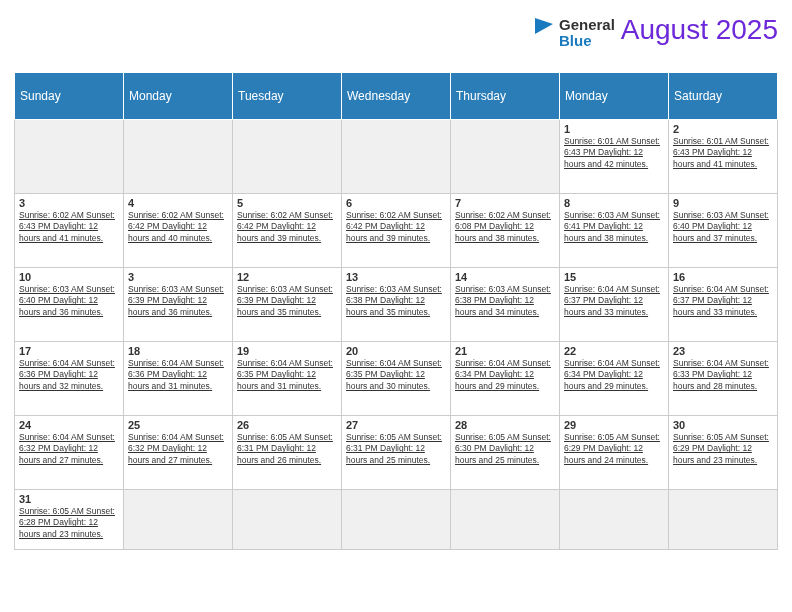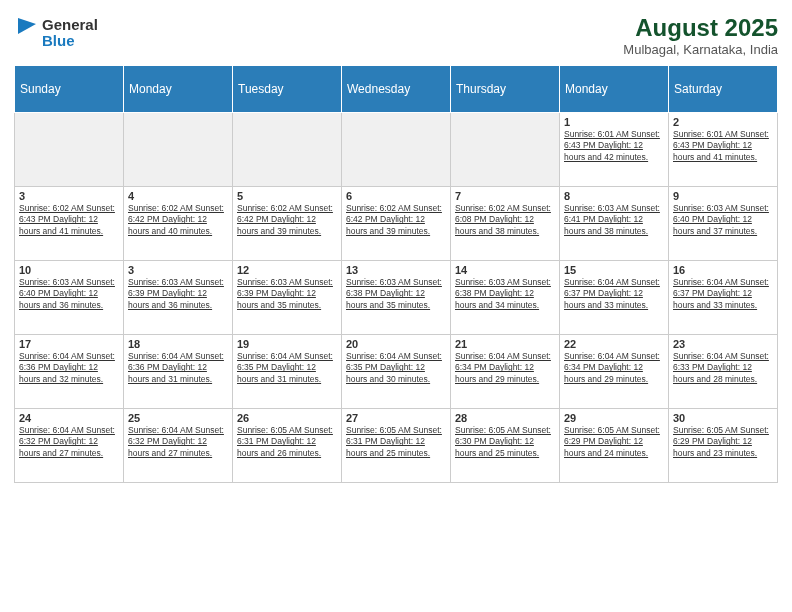--- a/index.html
+++ b/index.html
@@ -11,36 +11,36 @@
       overflow: hidden;
     }
     .page {
       width: 792px;
       height: 612px;
       background: #fff;
       padding: 14px 14px 10px 14px;
     }
     .header {
       display: flex;
-      justify-content: space-between;
+      justify-content: flex-end;
       align-items: flex-start;
-      margin-bottom: 8px;
+      margin-bottom: 20px;
     }
     .logo {
       display: flex;
       align-items: center;
       gap: 4px;
     }
     .title-block {
       text-align: right;
     }
     .month-year {
-      font-size: 24px;
-      color: #14532d;
-      font-weight: 700;
+      font-size: 28px;
+      color: #6d28d9;
+      font-weight: 400;
     }
     .location {
       font-size: 13px;
       color: #555;
     }
     .calendar {
       width: 100%;
       border-collapse: collapse;
       font-size: 9.5px;
     }
@@ -88,21 +88,20 @@
   <div class="header">
     <div class="logo">
         <svg width="90" height="38" viewBox="0 0 90 38">
           <polygon points="4,4 22,10 4,20" fill="#1a7abf"></polygon>
           <text x="28" y="16" font-size="15" font-weight="bold" fill="#333" font-family="Arial">General</text>
           <text x="28" y="32" font-size="15" font-weight="bold" fill="#1a7abf" font-family="Arial">Blue</text>
         </svg>
       </div>
     <div class="title-block">
       <div class="month-year">August 2025</div>
-      <div class="location">Mulbagal, Karnataka, India</div>
     </div>
   </div>
   <table class="calendar">
     <thead>
       <tr>
       <th>Sunday</th>
           <th>Monday</th>
           <th>Tuesday</th>
           <th>Wednesday</th>
           <th>Thursday</th>
@@ -299,15 +298,29 @@
 Sunset: 6:29 PM
 Daylight: 12 hours and 24 minutes.</div>
           </td>
           <td>
             <span class="day-num">30</span>
             <div class="day-info">Sunrise: 6:05 AM
 Sunset: 6:29 PM
 Daylight: 12 hours and 23 minutes.</div>
           </td>
         </tr>
+        <tr>
+          <td class="last-row">
+            <span class="day-num">31</span>
+            <div class="day-info">Sunrise: 6:05 AM
+Sunset: 6:28 PM
+Daylight: 12 hours and 23 minutes.</div>
+          </td>
+          <td class="empty last-row" style="background: rgb(240, 240, 240);"></td>
+          <td class="empty last-row" style="background: rgb(240, 240, 240);"></td>
+          <td class="empty last-row" style="background: rgb(240, 240, 240);"></td>
+          <td class="empty last-row" style="background: rgb(240, 240, 240);"></td>
+          <td class="empty last-row" style="background: rgb(240, 240, 240);"></td>
+          <td class="empty last-row" style="background: rgb(240, 240, 240);"></td>
+        </tr>
       </tbody>
   </table>
 </div>
 
 </body></html>

